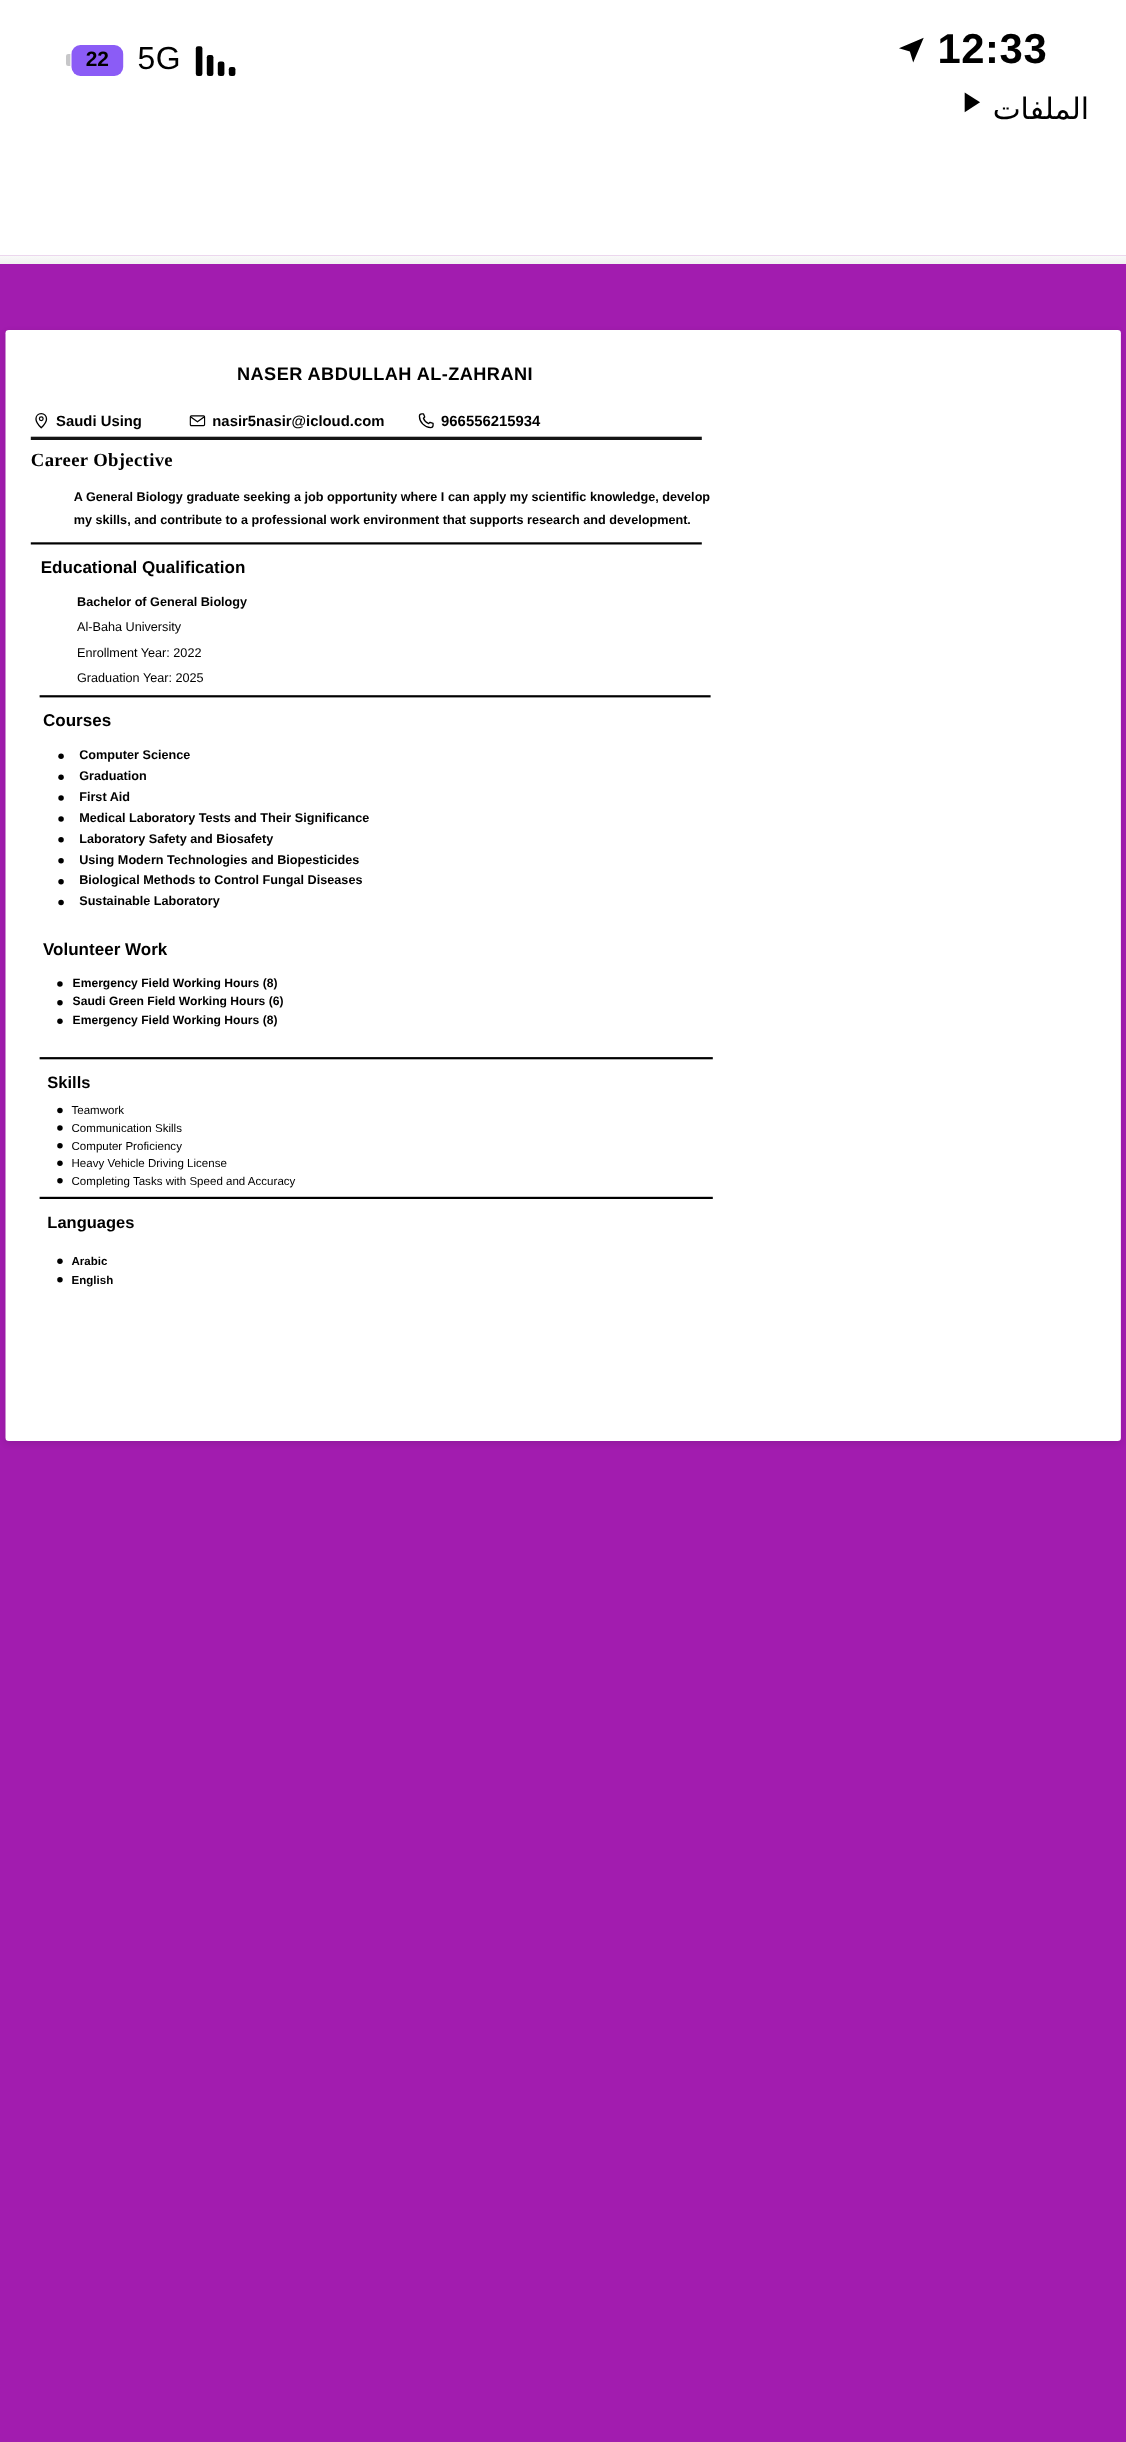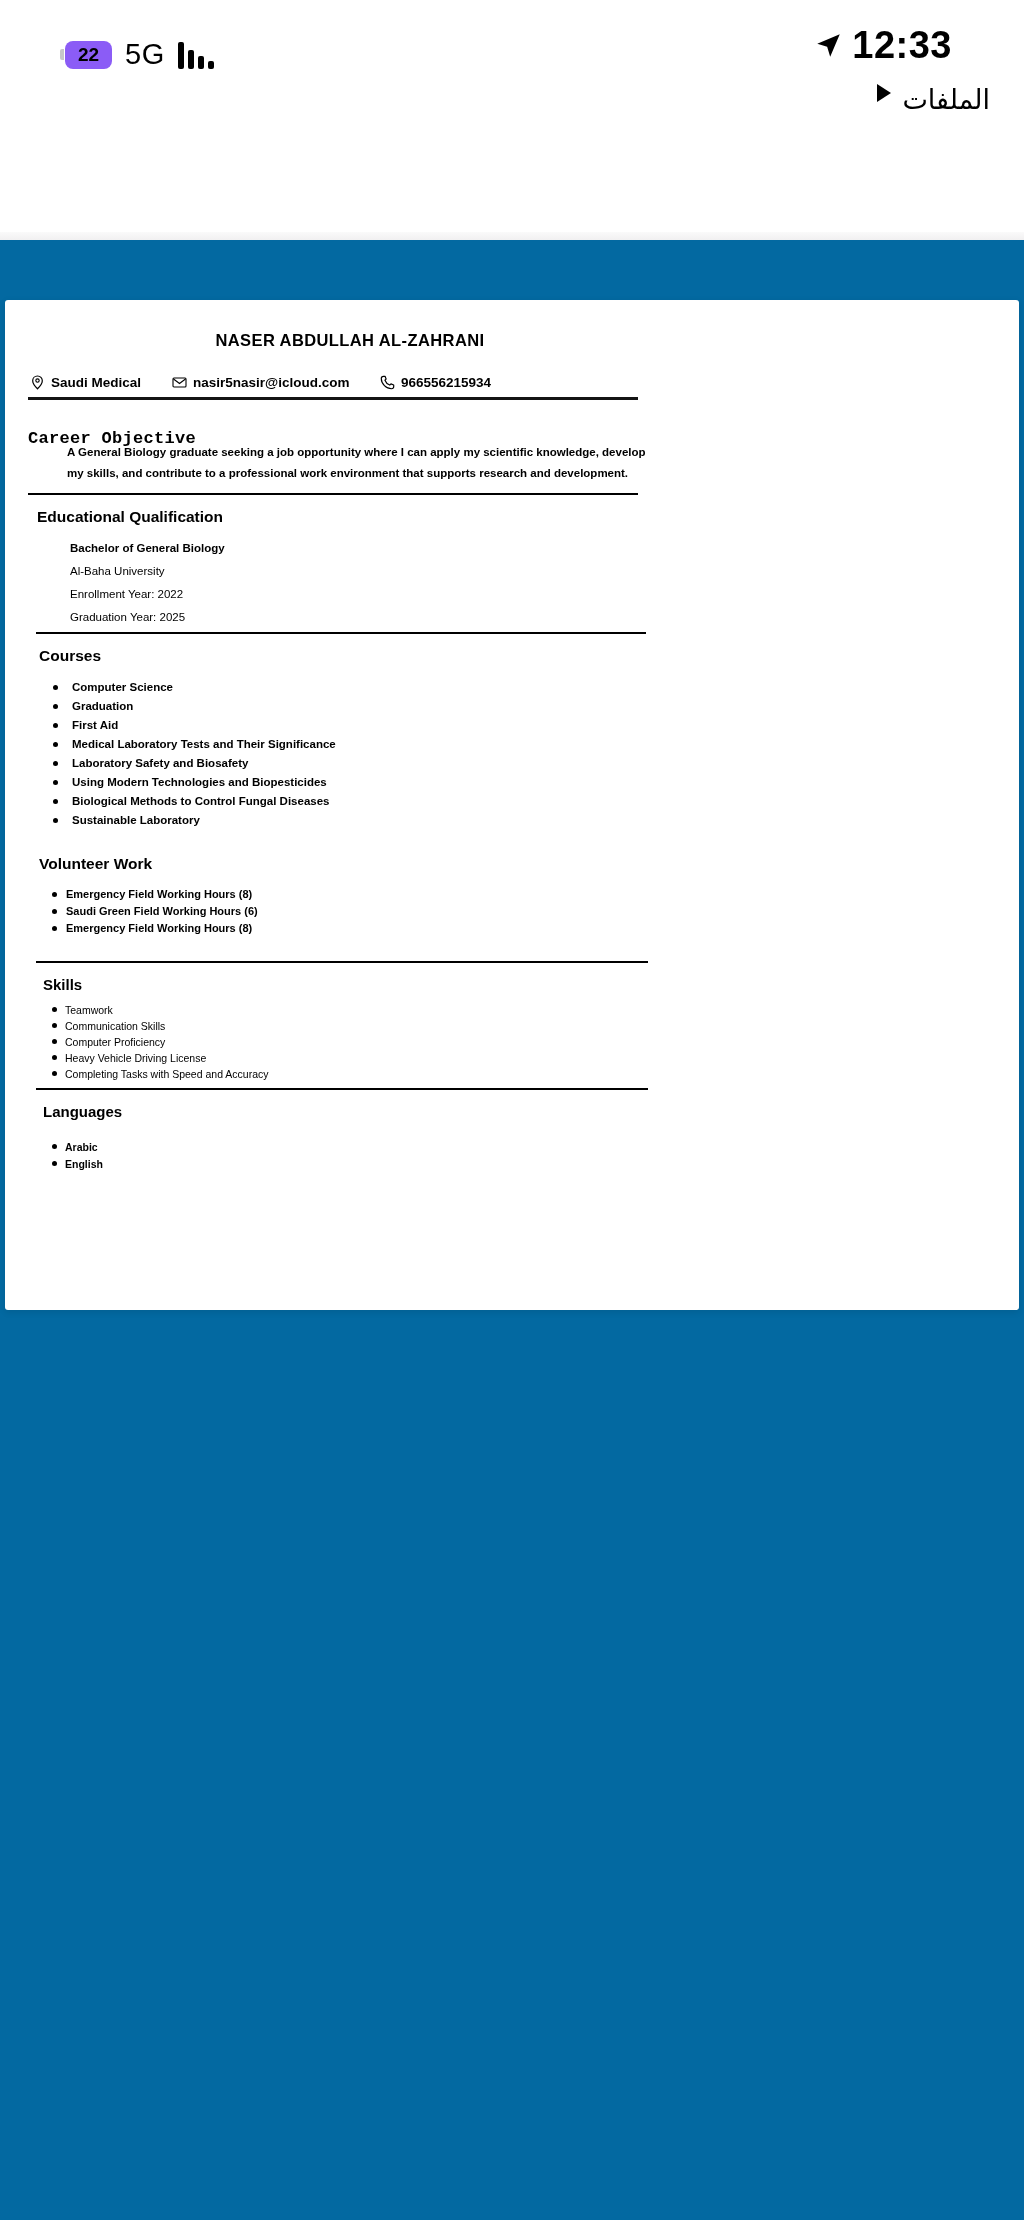--- a/index.html
+++ b/index.html
@@ -43,21 +43,21 @@
   .back-tri {
     width:0; height:0;
     border-top:9px solid transparent;
     border-bottom:9px solid transparent;
     border-left:14px solid #000;
   }
 
   
   .content-area {
     position:absolute; top:232px; left:0; width:1024px; height:1988px;
-    background:#0369a1;
+    background:#a21caf;
   }
   .content-area::before {
     content:""; position:absolute; top:0; left:0; right:0; height:8px;
     background:linear-gradient(#fafafa,#f1f0f1);
   }
 
   
   .page {
     position:absolute; top:68px; left:5px; width:1014px; height:1010px;
     background:#ffffff; border-radius:3px;
@@ -74,22 +74,22 @@
   .contact-item { position:absolute; display:flex; align-items:center; gap:6px;
     font-size:13.5px; font-weight:700; }
   .contact-item.c-loc   { left:25px; }
   .contact-item.c-mail  { left:167px; }
   .contact-item.c-phone { left:375px; }
   .cicon { width:15px; height:15px; flex:0 0 auto; }
 
   .contact-rule { top:97px; left:23px; width:610px; height:3px; background:#141414; }
 
   .h-serif {
-    font-family:Liberation Mono, monospace;
-    font-size:17px; font-weight:700; letter-spacing:0.3px;margin-top:20px;
+    font-family:Liberation Serif, serif;
+    font-size:17px; font-weight:700; letter-spacing:0.3px;
   }
   .h-sans { font-size:15.5px; font-weight:700; }
 
   .sec-objective-h { top:109px; left:23px; }
   .objective-text {
     top:142px; left:62px; width:586px;
     font-size:11.5px; font-weight:700; line-height:21px;
   }
   .rule { background:#000; height:2px; }
   .rule-1 { top:193px; left:23px; width:610px; }
@@ -163,21 +163,21 @@
     <div class="page">
 
       <div class="abs doc-name">NASER ABDULLAH AL-ZAHRANI</div>
 
       <div class="abs contact-row">
         <span class="contact-item c-loc">
           <svg class="cicon" viewBox="0 0 14 15">
             <path d="M7 1 C4.2 1 2.2 3.1 2.2 5.8 C2.2 9.2 7 13.8 7 13.8 C7 13.8 11.8 9.2 11.8 5.8 C11.8 3.1 9.8 1 7 1 Z" fill="none" stroke="#000" stroke-width="1.2"></path>
             <circle cx="7" cy="5.6" r="1.7" fill="none" stroke="#000" stroke-width="1.1"></circle>
           </svg>
-          <span>Saudi Medical</span>
+          <span>Saudi Using</span>
         </span>
         <span class="contact-item c-mail">
           <svg class="cicon" viewBox="0 0 15 12">
             <rect x="1" y="1.5" width="13" height="9" rx="1" fill="none" stroke="#000" stroke-width="1.1"></rect>
             <path d="M1.5 2.5 L7.5 7 L13.5 2.5" fill="none" stroke="#000" stroke-width="1.1"></path>
           </svg>
           <span>nasir5nasir@icloud.com</span>
         </span>
         <span class="contact-item c-phone">
           <svg class="cicon" viewBox="0 0 14 14">

